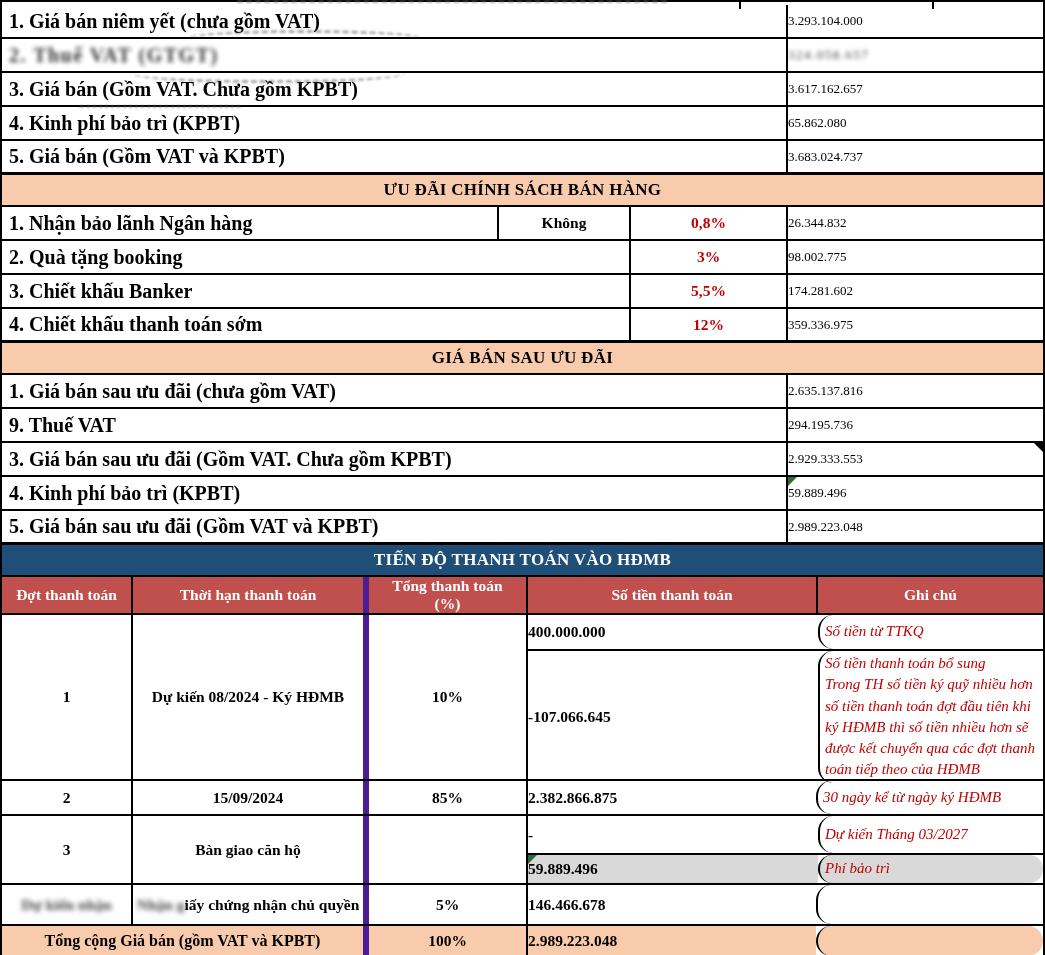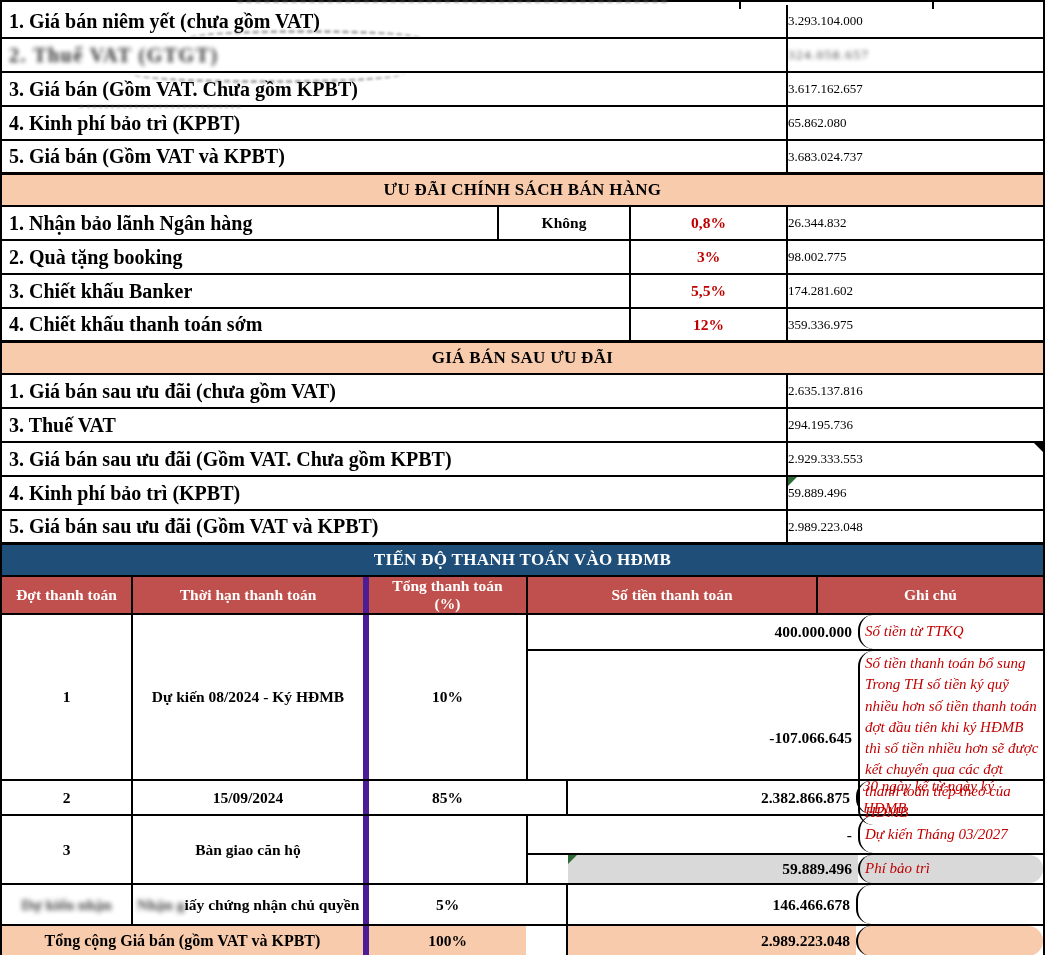--- a/index.html
+++ b/index.html
@@ -35,21 +35,21 @@
   .opt{width:132px; border-left:2px solid #000; justify-content:center; font-weight:bold; font-size:15.5px;}
   .pct{width:157px; border-left:2px solid #000; justify-content:center; font-weight:bold; font-size:15.5px; color:#C00000;}
 
   
   .c1{width:129px; justify-content:center; text-align:center; font-weight:bold; font-size:15.5px;}
   .c2{width:232px; border-left:2px solid #000000; justify-content:center; text-align:center; font-weight:bold; font-size:15.5px;}
   .c3{width:163px; border-left:6px solid #4c1d95; justify-content:center; font-weight:bold; font-size:15.5px;}
   .pright{flex:1; display:flex; flex-direction:column; border-left:2px solid #000;}
   .sub{display:flex; flex:0 0 auto;}
   .sub + .sub{border-top:2px solid #000;}
-  .amount{width:290px; justify-content:flex-end; padding-right:6px; font-weight:bold; font-size:15.5px;margin-left:40px;}
+  .amount{width:290px; justify-content:flex-start; padding-right:20px; font-weight:bold; font-size:15.5px;}
   .note{flex:1; border-left:2px solid #000; color:#C00000; font-style:italic; font-size:15px;
         padding:2px 4px 2px 5px; line-height:1.42; white-space:pre-line;border-radius:15px;}
   .thead .cell{background:#C0504D; color:#fff; font-weight:bold; font-size:15.5px;
         justify-content:center; text-align:center; line-height:1.15; white-space:pre-line;}
   .gray{background:#D9D9D9;}
   .total .cell{background:#F8CBAD; font-weight:bold;}
   .total-label{width:361px; justify-content:center; font-size:16px;}
 
   .tri-tl{position:absolute; top:0; left:0; width:0; height:0;
           border-top:9px solid #2E6B34; border-right:9px solid transparent;}
@@ -175,21 +175,21 @@
   <div class="row h34">
     <div class="cell lbl">
         <span>1. Giá bán sau ưu đãi (chưa gồm VAT)</span>
       </div>
     <div class="cell val">
         <span>2.635.137.816</span>
       </div>
   </div>
   <div class="row h34">
     <div class="cell lbl">
-        <span>3. Thuế VAT</span>
+        <span>9. Thuế VAT</span>
       </div>
     <div class="cell val">
         <span>294.195.736</span>
       </div>
   </div>
   <div class="row h34">
     <div class="cell lbl">
         <span>3. Giá bán sau ưu đãi (Gồm VAT. Chưa gồm KPBT)</span>
       </div>
     <div class="cell val">

